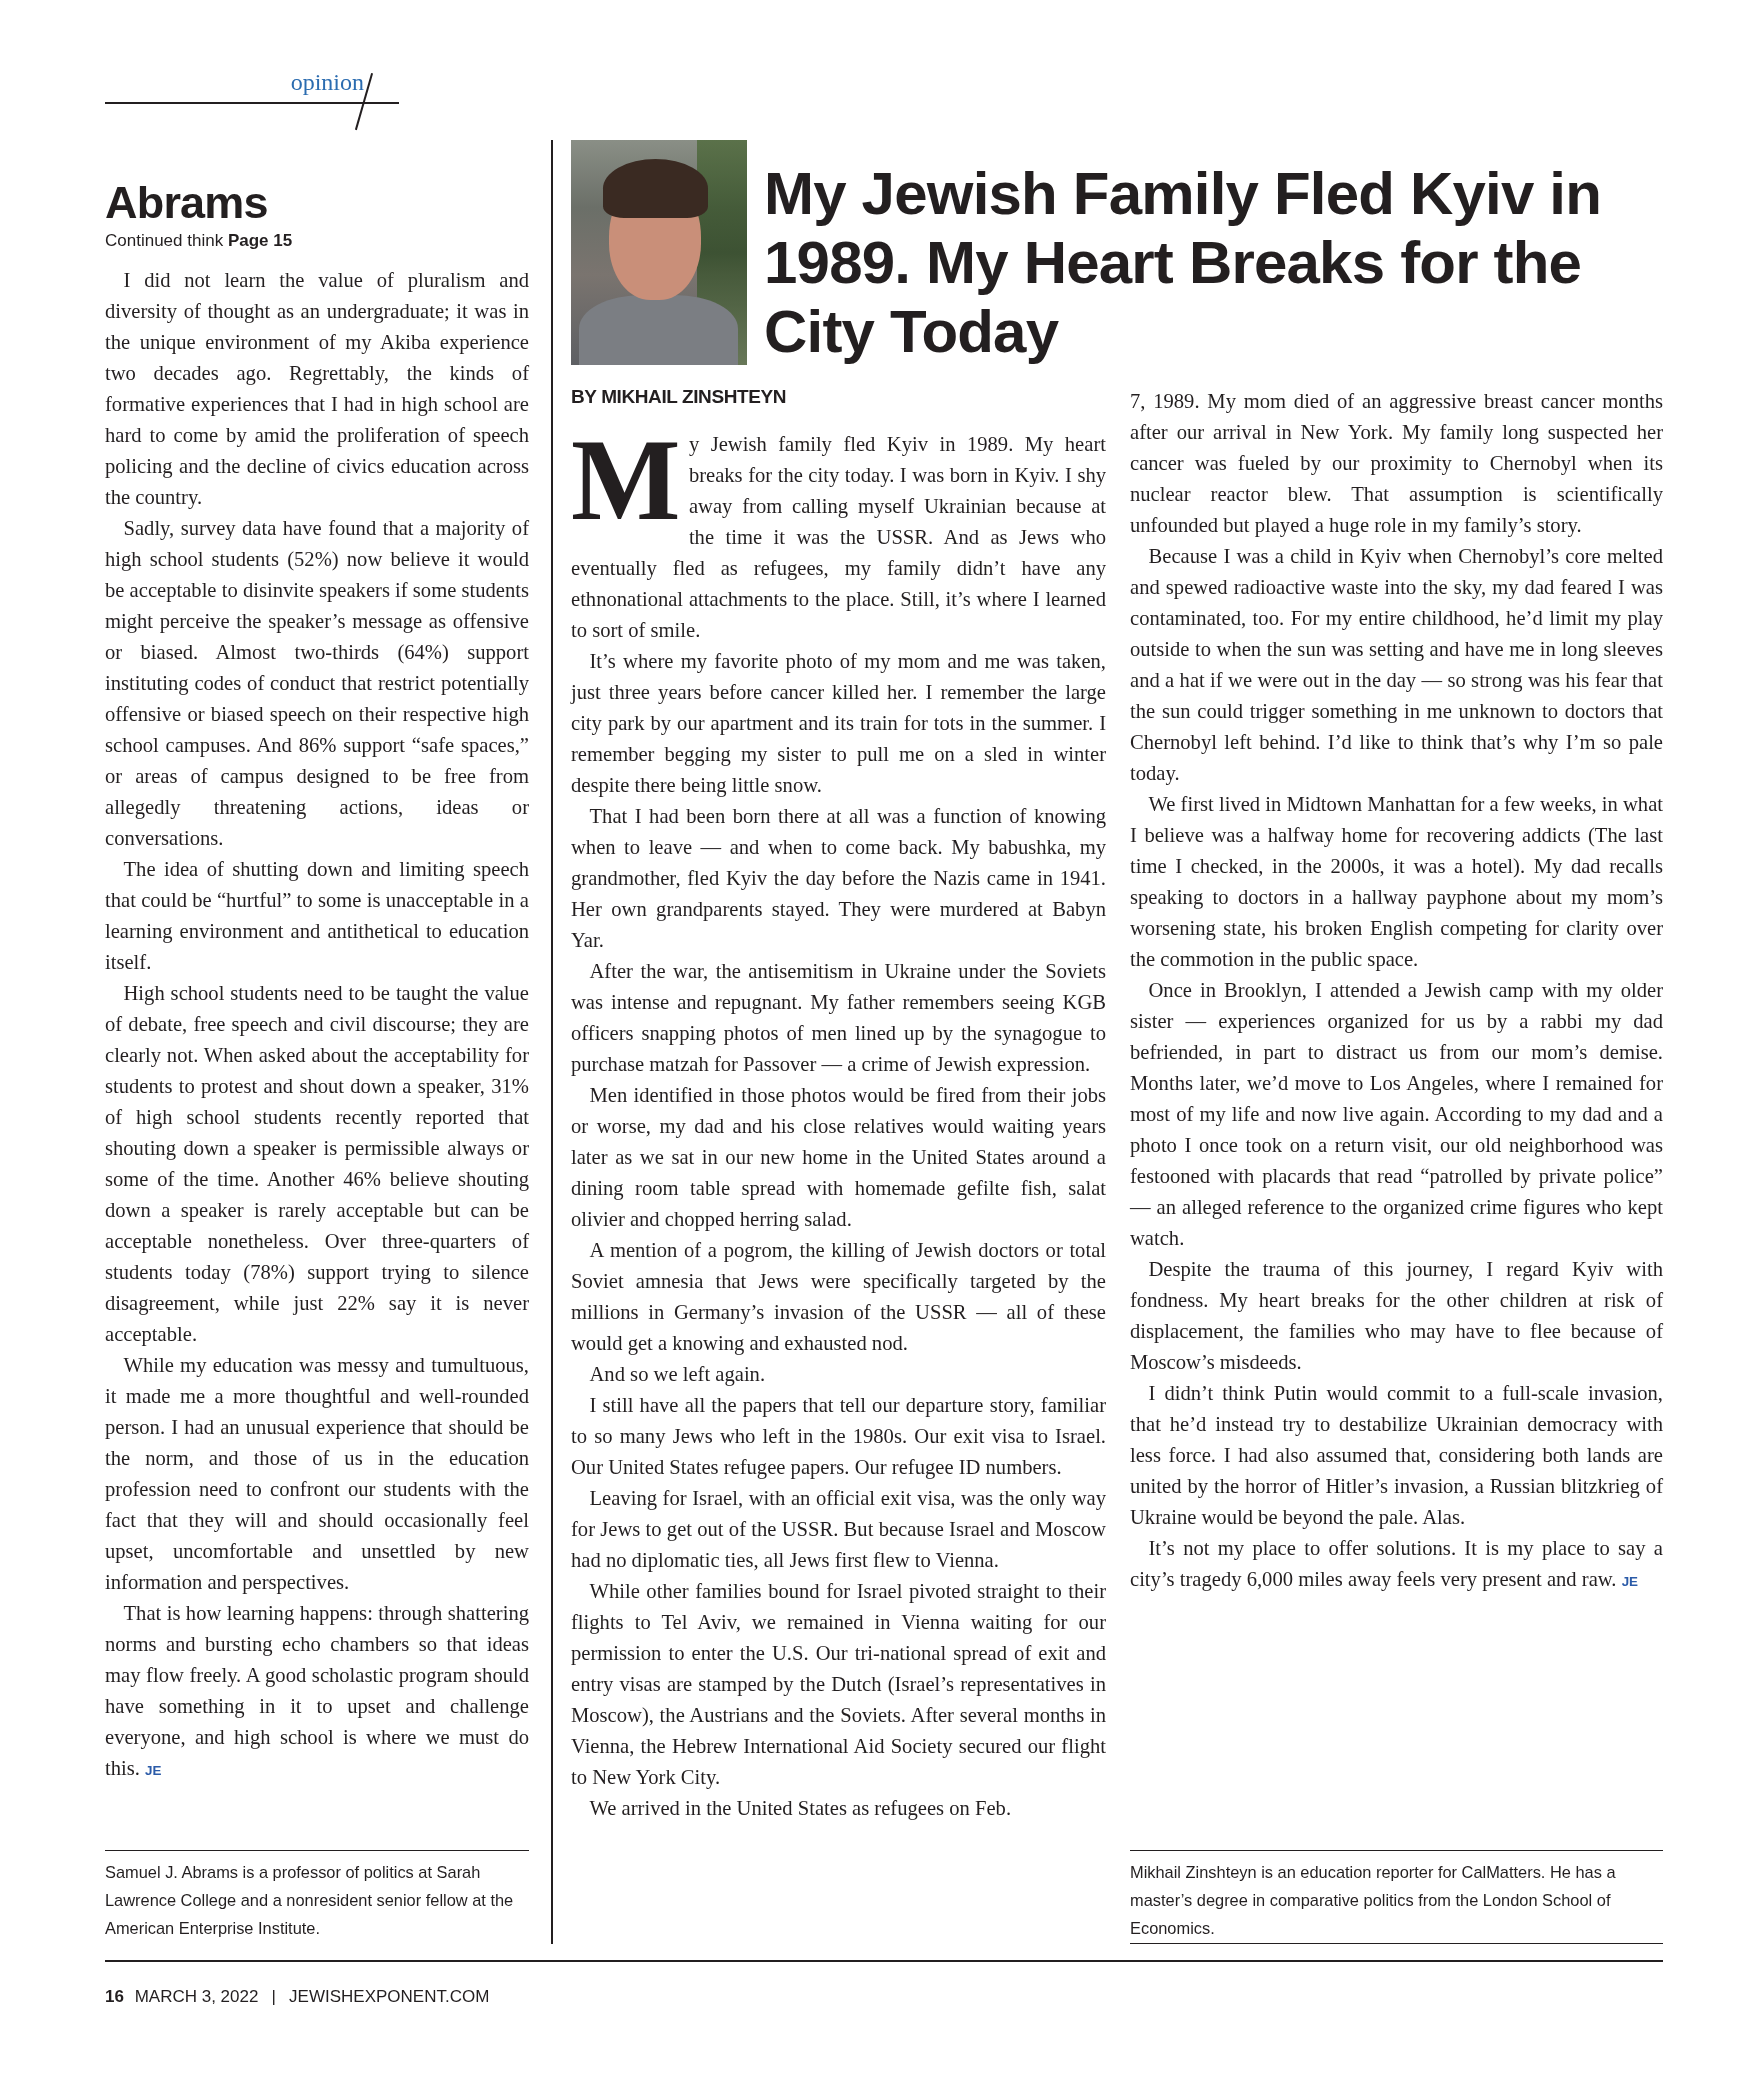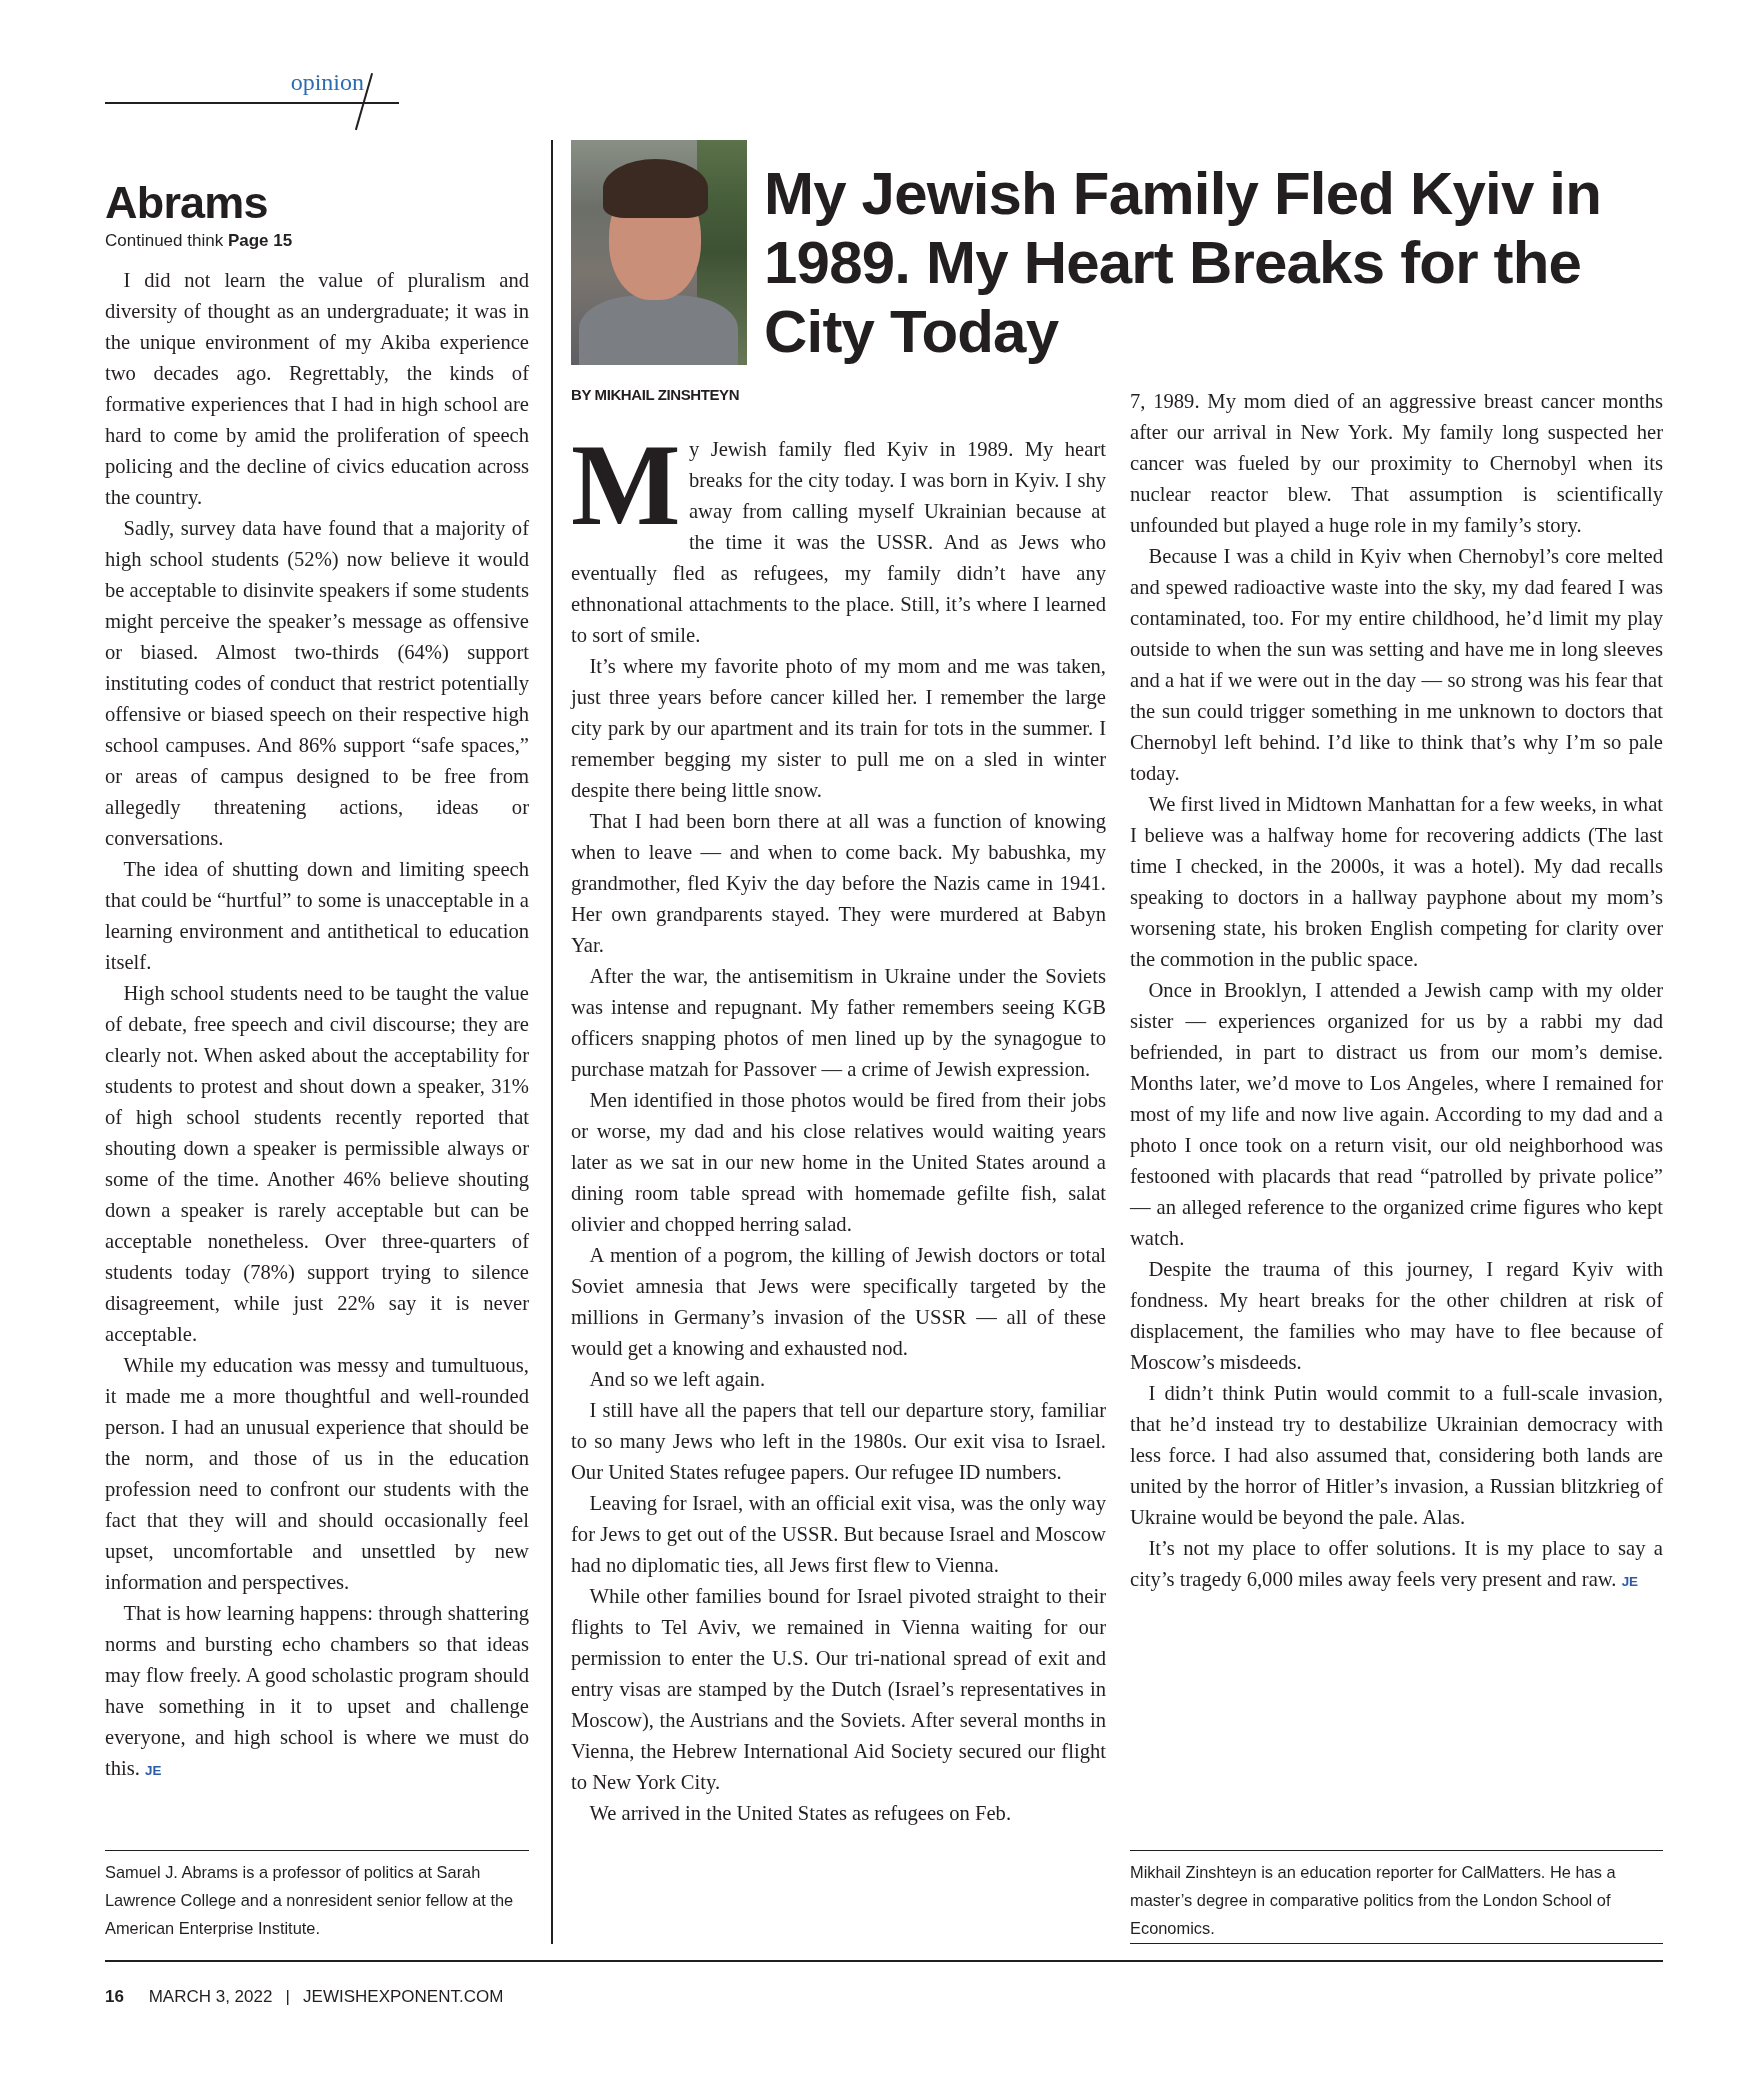--- a/index.html
+++ b/index.html
@@ -26,32 +26,32 @@
 
   .photo { position: absolute; left: 571px; top: 140px; width: 176px; height: 225px;
     background: linear-gradient(180deg, #8a8f86 0%, #6b6f68 30%, #7a746f 60%, #5d5f63 100%); overflow: hidden; }
   .photo .bg-leaf { position: absolute; right: 0; top: 0; width: 50px; height: 225px; background: linear-gradient(180deg, #4f6a3b, #2f4a25, #6a7d55); opacity: .8; }
   .photo .face { position: absolute; left: 38px; top: 34px; width: 92px; height: 126px; border-radius: 50% 50% 45% 45%; background: #c98f79; }
   .photo .hair { position: absolute; left: 32px; top: 18.5px; width: 105px; height: 59px; border-radius: 50% 50% 20% 20%; background: #3a2a22; }
   .photo .shirt { position: absolute; left: 8.4px; top: 155px; width: 159px; height: 84px; border-radius: 40% 40% 0 0; background: #7b7e83; }
 
   .headline { position: absolute; left: 764px; top: 159px; width: 940px; font-size: 60px; line-height: 69px; font-weight: bold; margin: 0; letter-spacing: -0.8px; }
 
-  .byline { font-size: 15px; font-weight: bold; margin: 0 0 31px 0; letter-spacing: -0.4px; }
+  .byline { font-size: 19px; font-weight: bold; margin: 0 0 21px 0; letter-spacing: -0.4px; }
   .dropcap { float: left; font-size: 116px; line-height: 92px; margin: 5px 8.4px 0 0; font-weight: bold; }
 
   .je-mark { color: #2b5ba8; font-weight: bold; font-size: 13.4px; font-family: "Liberation Sans", sans-serif; margin-top: 32px; }
 
   .bio { border-top: 1.7px solid #231f20; padding-top: 6.7px; font-size: 16.4px; line-height: 28px; }
   .bio.left { position: absolute; left: 105px; top: 1850px; width: 424px; }
   .bio.right { position: absolute; left: 1130px; top: 1850px; width: 533px; border-bottom: 1.7px solid #231f20; padding-bottom: 1px; }
 
   .footer-rule { position: absolute; left: 105px; top: 1960px; width: 1558px; height: 1.7px; background: #231f20; }
   .footer { position: absolute; left: 105px; top: 1987px; font-size: 17px; }
-  .footer .page { font-weight: bold; margin-right: 20px; }
+  .footer .page { font-weight: bold; margin-right: 6px; }
   .footer .sep { margin: 0 8.4px; }
 </style>
 </head>
 <body>
 
 <div class="section-header">
   <span class="label serif">opinion</span>
   <div class="rule"></div>
   <div class="slash"></div>
 </div>

